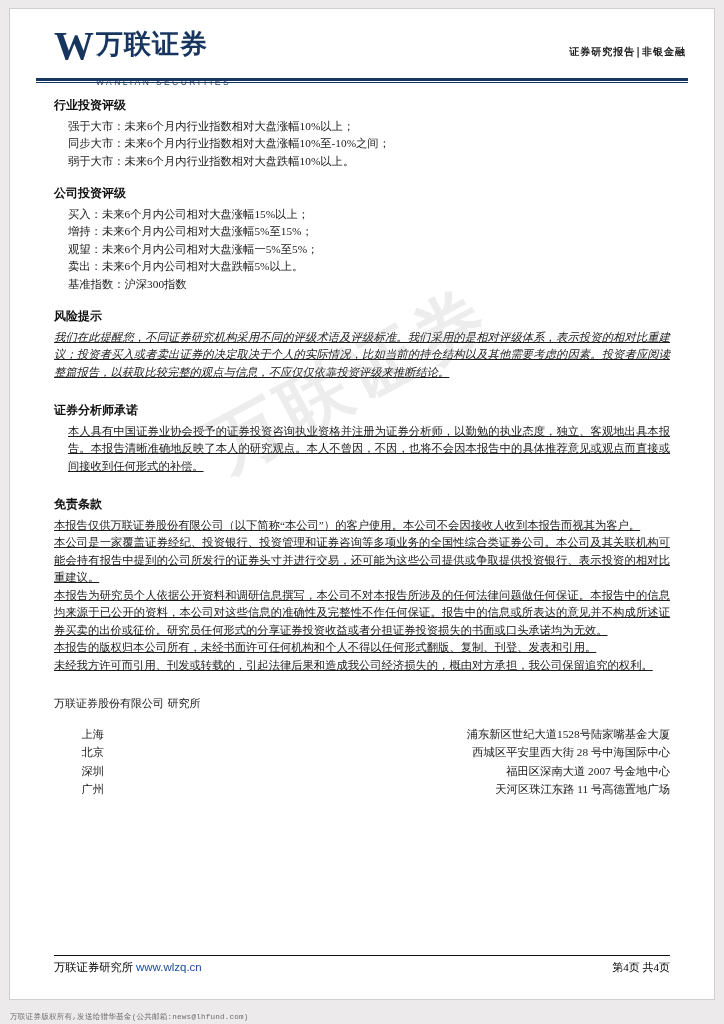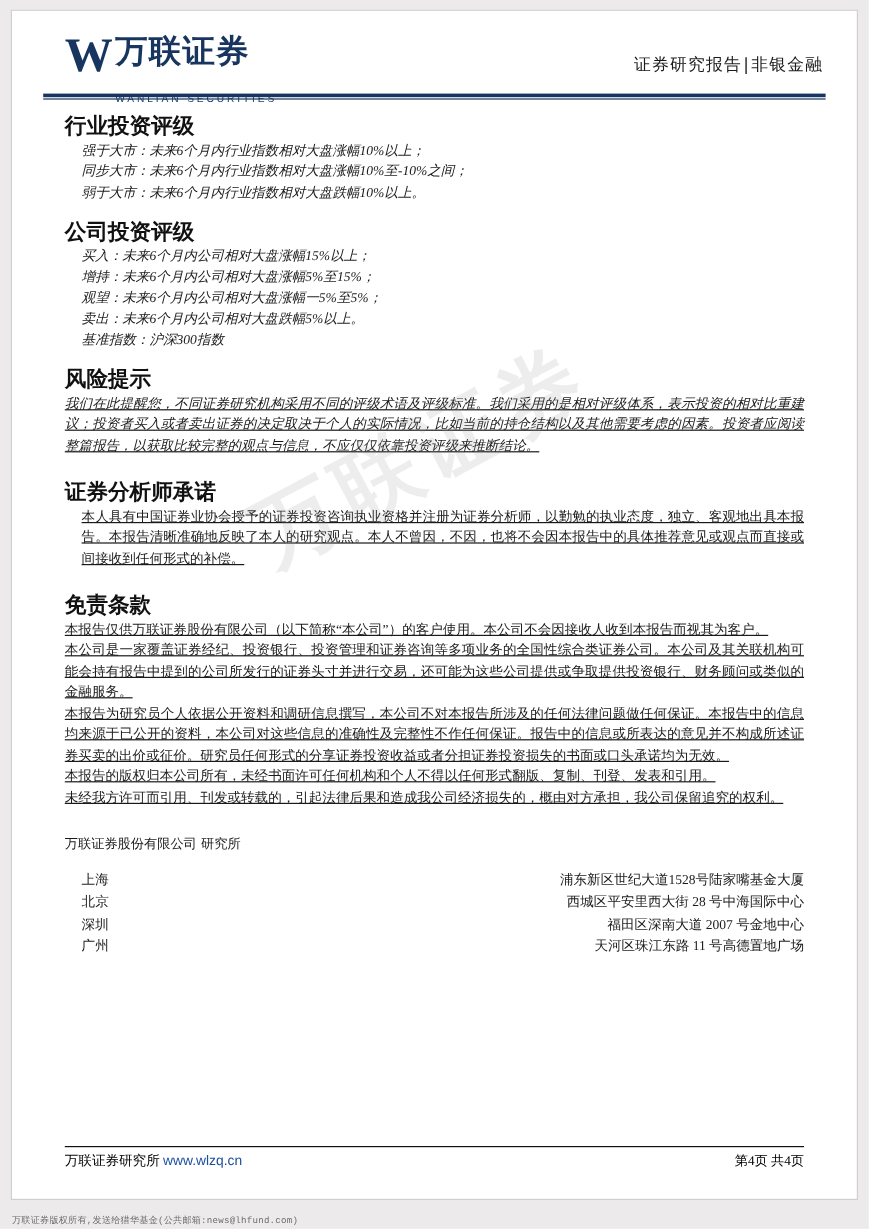--- a/index.html
+++ b/index.html
@@ -57,22 +57,22 @@
     font-size: 8.5px;
     color: #17355f;
     letter-spacing: 2.4px;
     margin-top: 18px;
   }
   .header-right {
     position: absolute;
     right: 2px;
     top: 22px;
     font-family: "DejaVu Sans", sans-serif;
-    font-size: 14px;
-    font-weight: normal;
+    font-size: 10px;
+    font-weight: bold;
     color: #1b1b1b;
     letter-spacing: 1px;
   }
   .header-right .sep { padding: 0 1px; }
   .header-rule {
     position: absolute;
     left: 0;
     right: 0;
     bottom: 8px;
     height: 3px;
@@ -90,27 +90,27 @@
   
   .content {
     position: relative;
     margin: 8px 44px 0 44px;
     font-size: 11.3px;
     color: #1a1a1a;
     line-height: 17.5px;
   }
   .sec-title {
     font-family: "DejaVu Sans", sans-serif;
-    font-size: 18px;
+    font-size: 12px;
     font-weight: bold;
     color: #111;
     margin: 0 0 3px 0;
   }
   .block { margin-bottom: 15px; }
-  .line { white-space: nowrap; font-style: italic; }
+  .line { white-space: nowrap; }
   .indent-1 { padding-left: 14px; }
   .para {
     text-align: justify;
     text-justify: inter-ideograph;
     text-decoration: underline;
   }
   .para-indent { padding-left: 14px; }
   .gap-sm { height: 6px; }
 
   
@@ -142,21 +142,21 @@
     font-size: 11px;
     font-weight: normal;
     margin-bottom: 12px;
   }
   .addr-row {
     display: flex;
     padding-left: 14px;
     line-height: 18.5px;
     font-size: 11.3px;
   }
-  .addr-city { width: 36px; flex: 0 0 36px; }
+  .addr-city { width: 36px; flex: 0 0 36px; text-align: right; }
   .addr-text { flex: 1; text-align: right; }
 
   
   .footer {
     position: absolute;
     left: 44px;
     right: 44px;
     bottom: 18px;
     height: 26px;
   }
@@ -240,21 +240,21 @@
     <div class="block">
       <div class="sec-title">证券分析师承诺</div>
       <div class="para para-indent">本人具有中国证券业协会授予的证券投资咨询执业资格并注册为证券分析师，以勤勉的执业态度，独立、客观地出具本报告。本报告清晰准确地反映了本人的研究观点。本人不曾因，不因，也将不会因本报告中的具体推荐意见或观点而直接或间接收到任何形式的补偿。</div>
     </div>
 
     <div class="gap-sm"></div>
 
     <div class="block">
       <div class="sec-title">免责条款</div>
       <div class="para">本报告仅供万联证券股份有限公司（以下简称“本公司”）的客户使用。本公司不会因接收人收到本报告而视其为客户。</div>
-      <div class="para">本公司是一家覆盖证券经纪、投资银行、投资管理和证券咨询等多项业务的全国性综合类证券公司。本公司及其关联机构可能会持有报告中提到的公司所发行的证券头寸并进行交易，还可能为这些公司提供或争取提供投资银行、财务顾问或类似的金融服务。</div>
+      <div class="para">本公司是一家覆盖证券经纪、投资银行、投资管理和证券咨询等多项业务的全国性综合类证券公司。本公司及其关联机构可能会持有报告中提到的公司所发行的证券头寸并进行交易，还可能为这些公司提供或争取提供投资银行、表示投资的相对比重建议。</div>
       <div class="para">本报告为研究员个人依据公开资料和调研信息撰写，本公司不对本报告所涉及的任何法律问题做任何保证。本报告中的信息均来源于已公开的资料，本公司对这些信息的准确性及完整性不作任何保证。报告中的信息或所表达的意见并不构成所述证券买卖的出价或征价。研究员任何形式的分享证券投资收益或者分担证券投资损失的书面或口头承诺均为无效。</div>
       <div class="para">本报告的版权归本公司所有，未经书面许可任何机构和个人不得以任何形式翻版、复制、刊登、发表和引用。</div>
       <div class="para">未经我方许可而引用、刊发或转载的，引起法律后果和造成我公司经济损失的，概由对方承担，我公司保留追究的权利。</div>
     </div>
 
     <div class="gap-sm"></div>
 
     <div class="block">
       <div class="inst-title">万联证券股份有限公司  研究所</div>
       <div class="addr-row">

